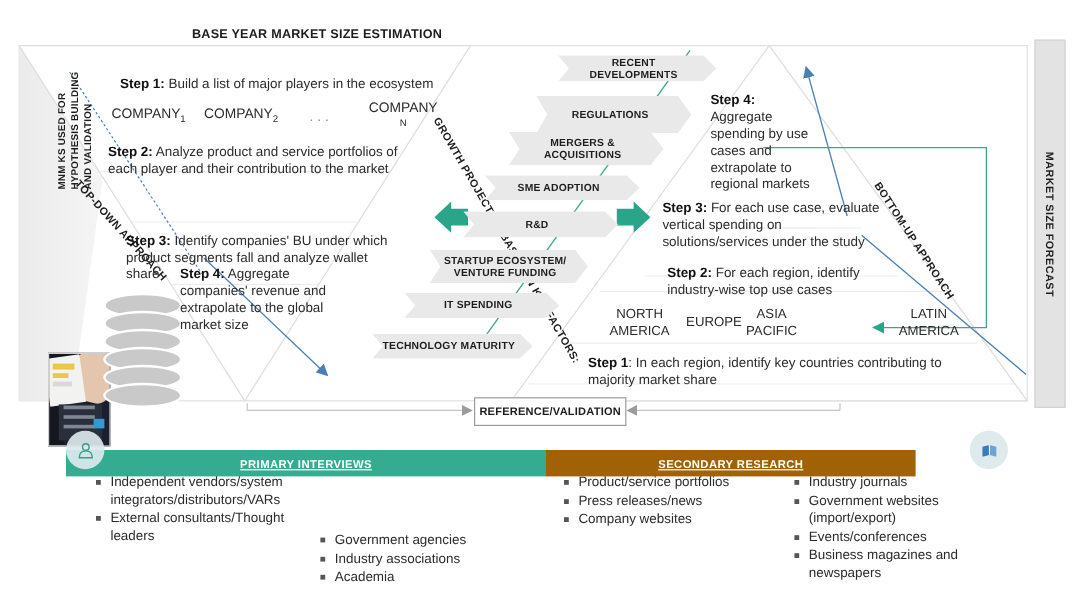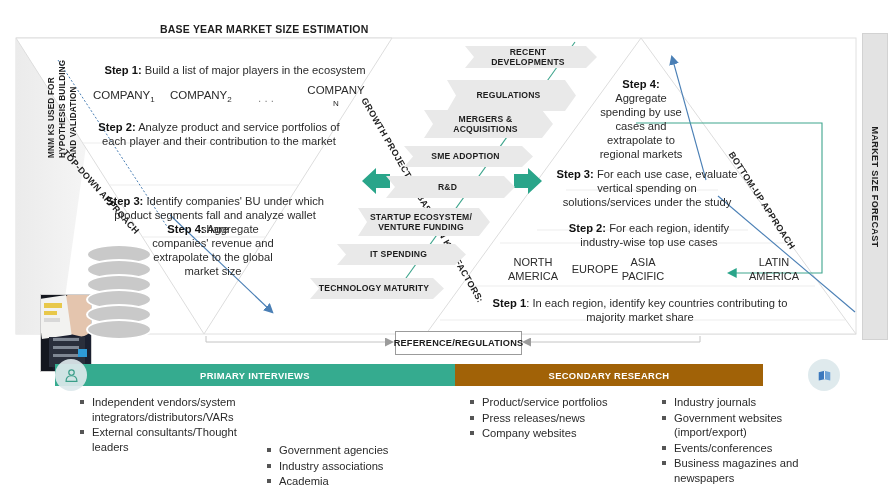--- a/index.html
+++ b/index.html
@@ -58,21 +58,21 @@
   .rot{
     position:absolute;font-size:9px;font-weight:bold;letter-spacing:.35px;
     white-space:nowrap;color:#1d1d1d;transform-origin:left top;
   }
   #lbl-topdown{left:68px;top:148px;transform:rotate(48deg);}
   #lbl-growth{left:368px;top:96px;transform:rotate(60deg);}
   #lbl-bottomup{left:735px;top:150px;transform:rotate(57deg);}
 
   
   .step{
-    position:absolute;text-align:center;font-size:11.2px;line-height:14px;color:#2b2b2b;
+    position:absolute;text-align:left;font-size:11.2px;line-height:14px;color:#2b2b2b;
   }
   .step b{font-weight:bold;color:#111;}
 
   .company{position:absolute;font-size:11.5px;color:#2b2b2b;white-space:nowrap;}
   .company sub{font-size:8px;}
 
   .region{position:absolute;font-size:11px;line-height:13.5px;text-align:center;color:#2b2b2b;}
 
   
   .chip{
@@ -87,22 +87,22 @@
   #refbox{
     position:absolute;left:395px;top:331px;width:125px;height:22px;
     background:#ffffff;border:1px solid #9b9b9b;
     display:flex;align-items:center;justify-content:center;
     font-size:9.2px;font-weight:bold;letter-spacing:.2px;color:#1d1d1d;z-index:6;
   }
 
   
   #bottom{position:absolute;left:0;top:355px;width:895px;height:136px;}
   .srcbar{
-    position:absolute;top:9px;height:22px;display:flex;align-items:center;justify-content:center;
-    color:#ffffff;font-size:9.4px;font-weight:bold;letter-spacing:.35px;
+    position:absolute;top:20px;height:22px;display:flex;align-items:center;justify-content:center;
+    color:#ffffff;font-size:9.4px;font-weight:bold;letter-spacing:.35px;text-decoration:underline;
   }
   #bar-primary{left:55px;width:400px;background:#35ab8f;}
   #bar-secondary{left:455px;width:308px;background:#a16207;}
   .endcircle{
     position:absolute;top:4px;width:32px;height:32px;border-radius:50%;
     background:rgba(220,232,235,.92);display:flex;align-items:center;justify-content:center;
   }
   #circ-primary{left:55px;}
   #circ-secondary{left:808px;}
 
@@ -282,21 +282,21 @@
 
     <div class="region" style="left:500px;top:256px;width:66px;">NORTH AMERICA</div>
     <div class="region" style="left:565px;top:263px;width:60px;">EUROPE</div>
     <div class="region" style="left:620px;top:256px;width:46px;">ASIA PACIFIC</div>
     <div class="region" style="left:742px;top:256px;width:64px;">LATIN AMERICA</div>
 
     <div class="step" style="left:490px;top:296px;width:300px;">
       <b>Step 1</b><span>: In each region, identify key countries contributing to majority market share</span>
     </div>
 
-    <div id="refbox">REFERENCE/REGULATIONS</div>
+    <div id="refbox">REFERENCE/VALIDATION</div>
   </div>
 
   <div id="bottom">
 
     <div class="srcbar" id="bar-primary">PRIMARY INTERVIEWS</div>
     <div class="srcbar" id="bar-secondary">SECONDARY RESEARCH</div>
 
     <div class="endcircle" id="circ-primary">
       <svg width="17" height="17" viewBox="0 0 20 20">
         <circle cx="10" cy="6.5" r="3.2" fill="none" stroke="#3a9e89" stroke-width="1.4"></circle>

